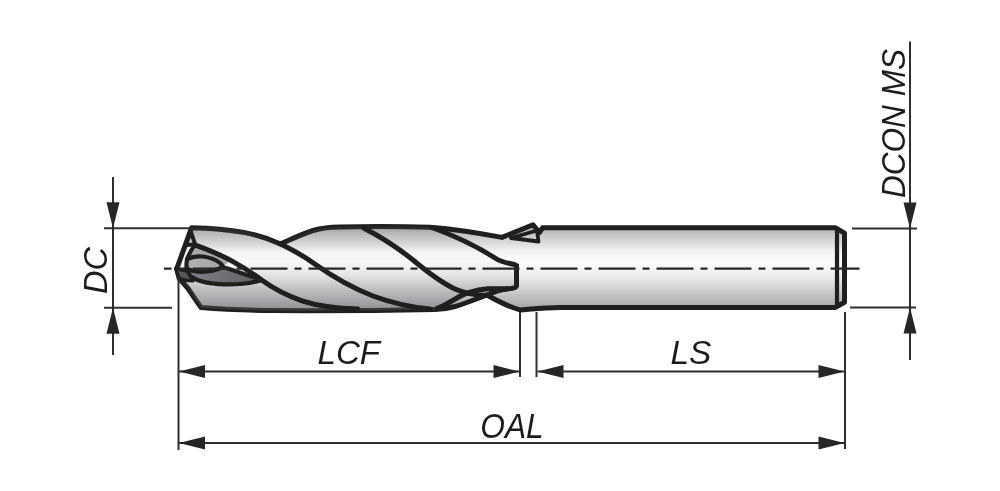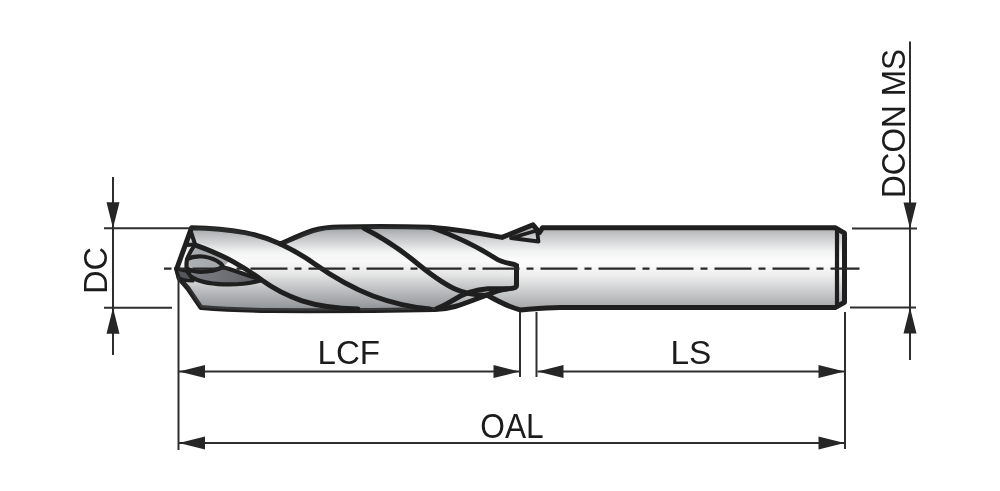--- a/index.html
+++ b/index.html
@@ -1,16 +1,16 @@
 <!DOCTYPE html>
 <html><head>
 <meta charset="utf-8">
 <style>
   html,body{margin:0;padding:0;background:#ffffff;}
-  #stage{position:relative;width:1000px;height:491px;background:#ffffff;overflow:hidden;}
+  #stage{position:relative;width:1000px;height:491px;background:#ffffff;overflow:hidden;font-style:italic;}
   svg{display:block;}
   text{font-family:"Liberation Sans", sans-serif;fill:#1c1c1c;}
 </style>
 </head>
 <body>
 <div id="stage">
 <svg width="1000" height="491" viewBox="0 0 1000 491">
   <defs>
     <linearGradient id="body" gradientUnits="userSpaceOnUse" x1="0" y1="226" x2="0" y2="311">
       <stop offset="0" stop-color="#a7a9ab"></stop>

